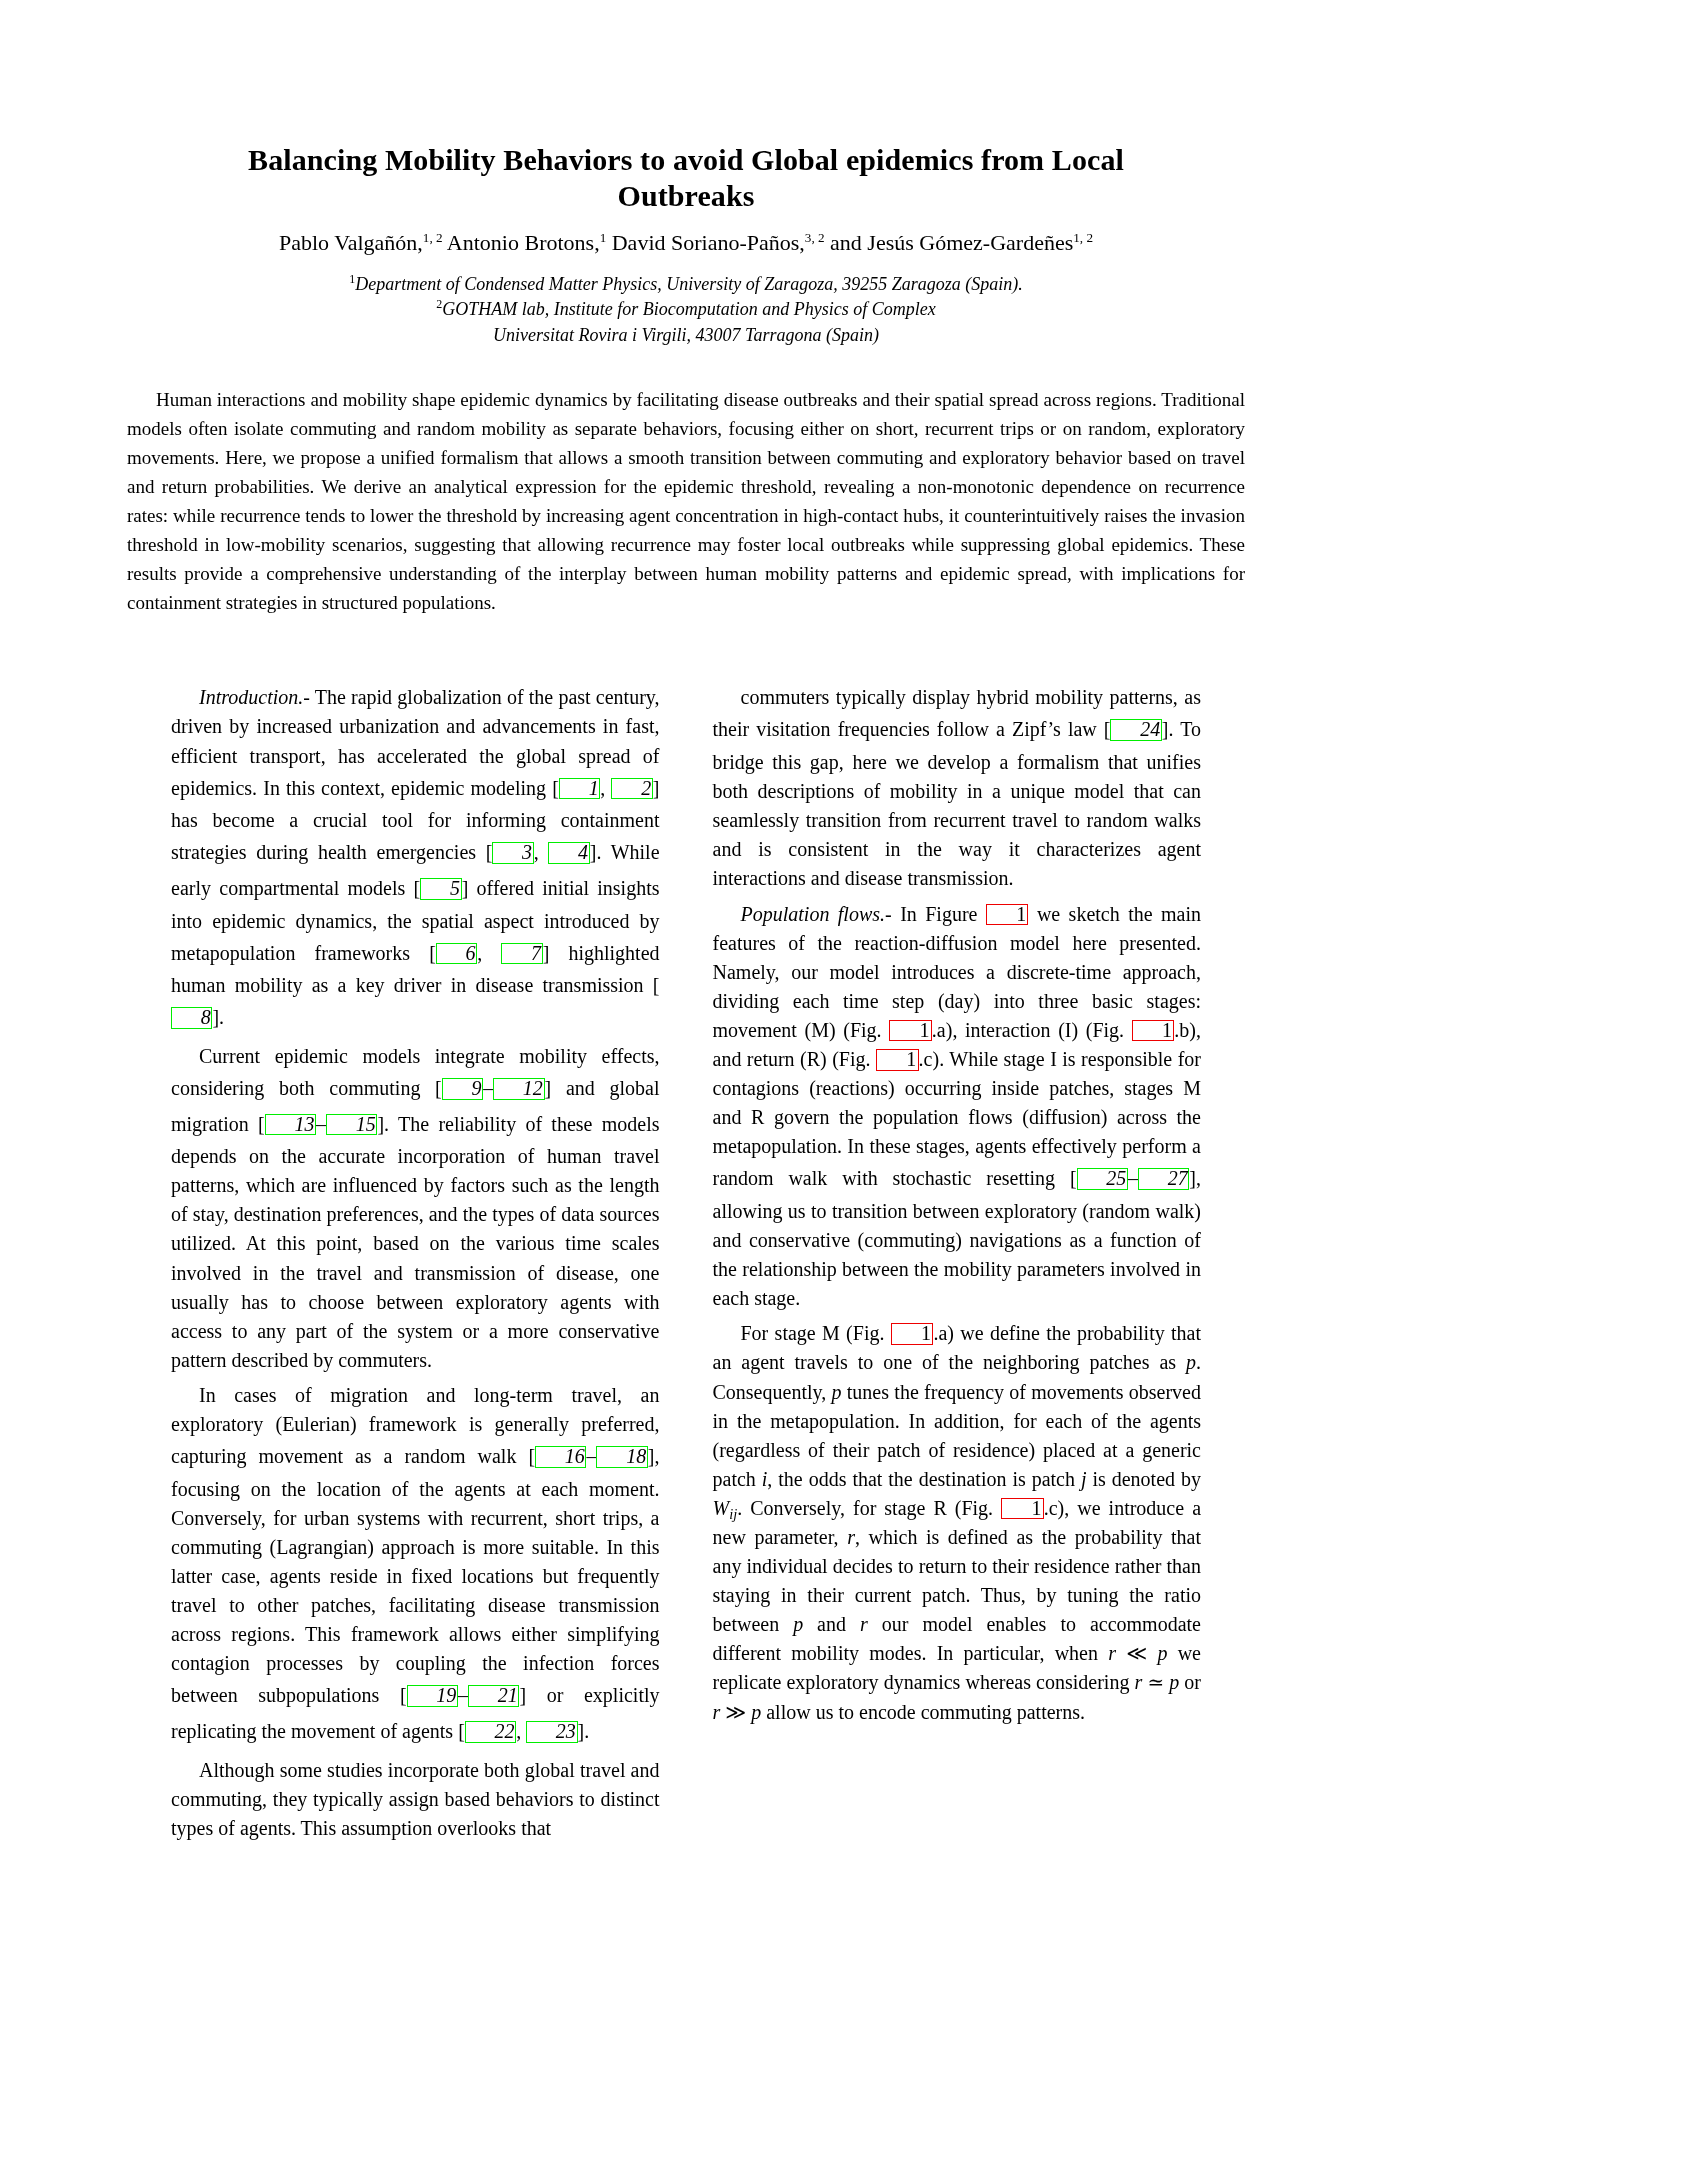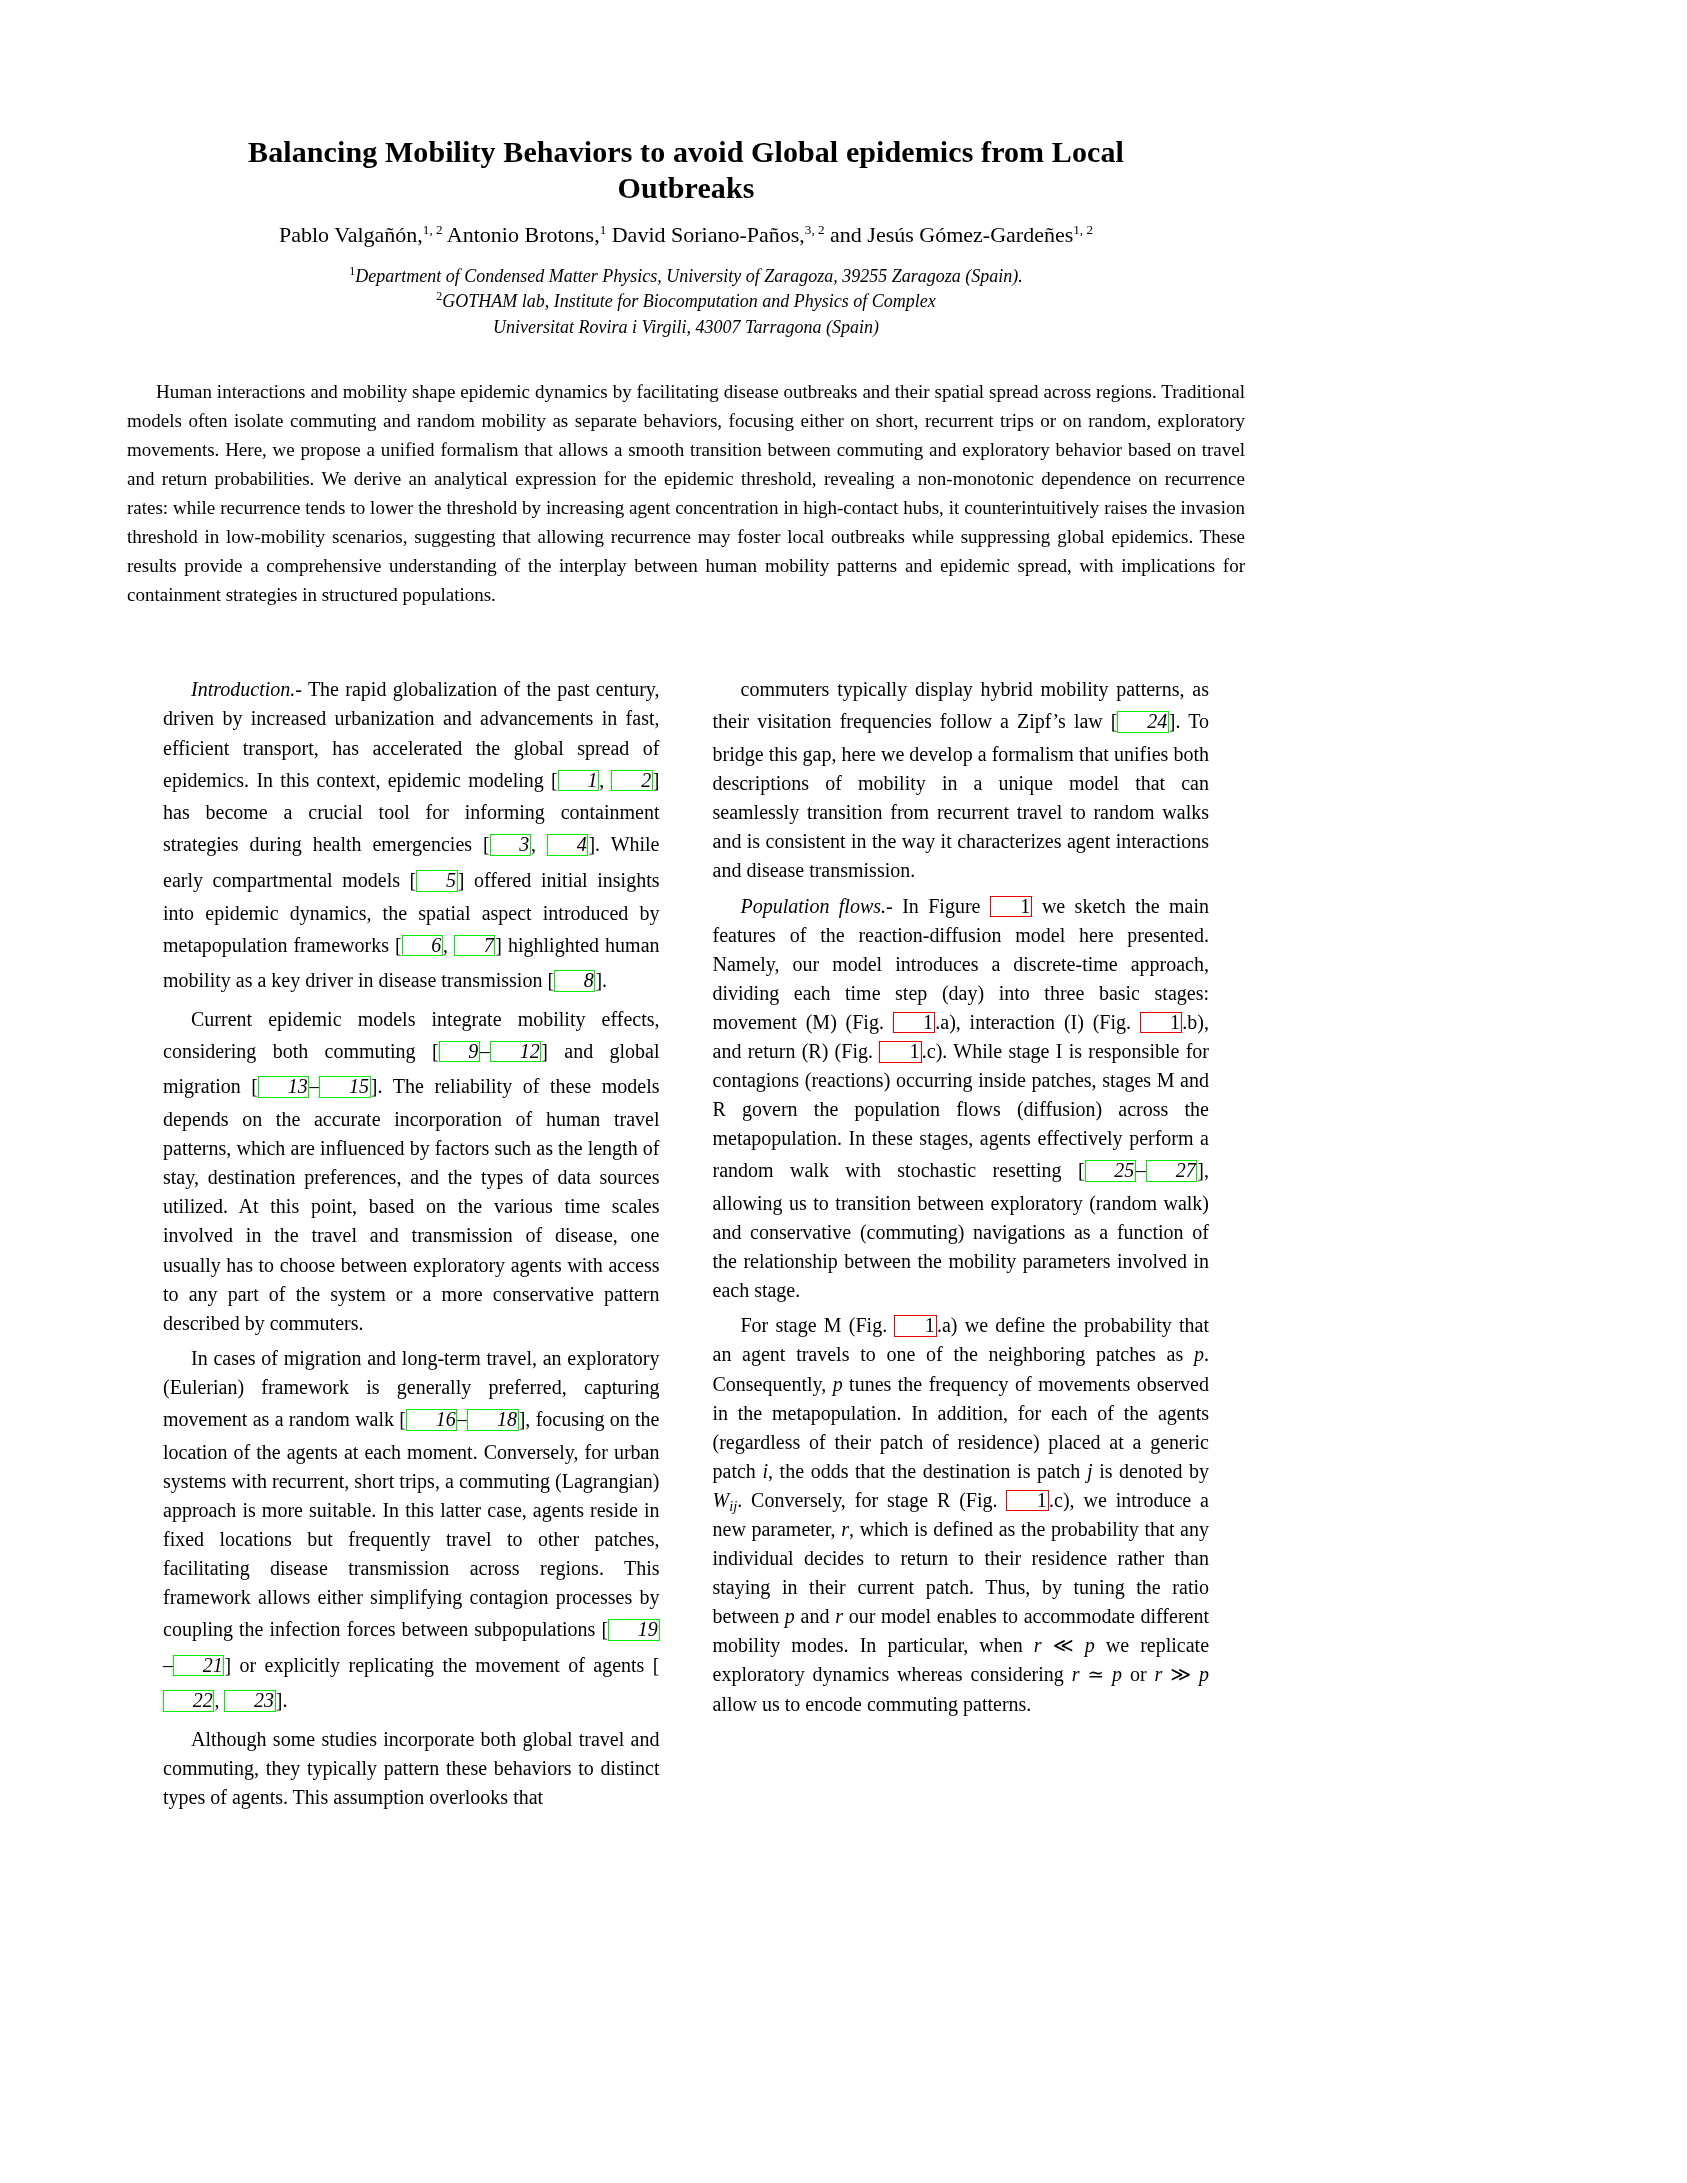--- a/index.html
+++ b/index.html
@@ -12,21 +12,21 @@
     height: 2183px;
     font-family: "Liberation Serif", "DejaVu Serif", serif;
     color: #000000;
     -webkit-font-smoothing: antialiased;
   }
   .page {
     position: relative;
     width: 1372px;
     height: 2183px;
     box-sizing: border-box;
-    padding: 4px;
+    padding: 12px;
   }
 
   
   .title-block {
     padding-top: 130px;
     text-align: center;
   }
   .paper-title {
     font-size: 30px;
     font-weight: bold;
@@ -132,21 +132,21 @@
 
   </div>
 
   <div class="abstract">Human interactions and mobility shape epidemic dynamics by facilitating disease outbreaks and their spatial spread across regions. Traditional models often isolate commuting and random mobility as separate behaviors, focusing either on short, recurrent trips or on random, exploratory movements. Here, we propose a unified formalism that allows a smooth transition between commuting and exploratory behavior based on travel and return probabilities. We derive an analytical expression for the epidemic threshold, revealing a non-monotonic dependence on recurrence rates: while recurrence tends to lower the threshold by increasing agent concentration in high-contact hubs, it counterintuitively raises the invasion threshold in low-mobility scenarios, suggesting that allowing recurrence may foster local outbreaks while suppressing global epidemics. These results provide a comprehensive understanding of the interplay between human mobility patterns and epidemic spread, with implications for containment strategies in structured populations.</div>
 
   <div class="columns">
     <div class="col">
         <p><span class="runin">Introduction.</span>- The rapid globalization of the past century, driven by increased urbanization and advancements in fast, efficient transport, has accelerated the global spread of epidemics. In this context, epidemic modeling [<span class="cite">1</span>, <span class="cite">2</span>] has become a crucial tool for informing containment strategies during health emergencies [<span class="cite">3</span>, <span class="cite">4</span>]. While early compartmental models [<span class="cite">5</span>] offered initial insights into epidemic dynamics, the spatial aspect introduced by metapopulation frameworks [<span class="cite">6</span>, <span class="cite">7</span>] highlighted human mobility as a key driver in disease transmission [<span class="cite">8</span>].</p>
         <p>Current epidemic models integrate mobility effects, considering both commuting [<span class="cite">9</span>–<span class="cite">12</span>] and global migration [<span class="cite">13</span>–<span class="cite">15</span>]. The reliability of these models depends on the accurate incorporation of human travel patterns, which are influenced by factors such as the length of stay, destination preferences, and the types of data sources utilized. At this point, based on the various time scales involved in the travel and transmission of disease, one usually has to choose between exploratory agents with access to any part of the system or a more conservative pattern described by commuters.</p>
         <p>In cases of migration and long-term travel, an exploratory (Eulerian) framework is generally preferred, capturing movement as a random walk [<span class="cite">16</span>–<span class="cite">18</span>], focusing on the location of the agents at each moment. Conversely, for urban systems with recurrent, short trips, a commuting (Lagrangian) approach is more suitable. In this latter case, agents reside in fixed locations but frequently travel to other patches, facilitating disease transmission across regions. This framework allows either simplifying contagion processes by coupling the infection forces between subpopulations [<span class="cite">19</span>–<span class="cite">21</span>] or explicitly replicating the movement of agents [<span class="cite">22</span>, <span class="cite">23</span>].</p>
-        <p>Although some studies incorporate both global travel and commuting, they typically pattern these behaviors to distinct types of agents. This assumption overlooks that</p>
+        <p>Although some studies incorporate both global travel and commuting, they typically assign based behaviors to distinct types of agents. This assumption overlooks that</p>
       </div>
     <div class="col">
         <p>commuters typically display hybrid mobility patterns, as their visitation frequencies follow a Zipf’s law [<span class="cite">24</span>]. To bridge this gap, here we develop a formalism that unifies both descriptions of mobility in a unique model that can seamlessly transition from recurrent travel to random walks and is consistent in the way it characterizes agent interactions and disease transmission.</p>
         <p><span class="runin">Population flows.</span>- In Figure <span class="figref">1</span> we sketch the main features of the reaction-diffusion model here presented. Namely, our model introduces a discrete-time approach, dividing each time step (day) into three basic stages: movement (M) (Fig. <span class="figref">1</span>.a), interaction (I) (Fig. <span class="figref">1</span>.b), and return (R) (Fig. <span class="figref">1</span>.c). While stage I is responsible for contagions (reactions) occurring inside patches, stages M and R govern the population flows (diffusion) across the metapopulation. In these stages, agents effectively perform a random walk with stochastic resetting [<span class="cite">25</span>–<span class="cite">27</span>], allowing us to transition between exploratory (random walk) and conservative (commuting) navigations as a function of the relationship between the mobility parameters involved in each stage.</p>
         <p>For stage M (Fig. <span class="figref">1</span>.a) we define the probability that an agent travels to one of the neighboring patches as <span class="mathit">p</span>. Consequently, <span class="mathit">p</span> tunes the frequency of movements observed in the metapopulation. In addition, for each of the agents (regardless of their patch of residence) placed at a generic patch <span class="mathit">i</span>, the odds that the destination is patch <span class="mathit">j</span> is denoted by <span class="mathit">W<sub>ij</sub></span>. Conversely, for stage R (Fig. <span class="figref">1</span>.c), we introduce a new parameter, <span class="mathit">r</span>, which is defined as the probability that any individual decides to return to their residence rather than staying in their current patch. Thus, by tuning the ratio between <span class="mathit">p</span> and <span class="mathit">r</span> our model enables to accommodate different mobility modes. In particular, when <span class="mathit">r</span> ≪ <span class="mathit">p</span> we replicate exploratory dynamics whereas considering <span class="mathit">r</span> ≃ <span class="mathit">p</span> or <span class="mathit">r</span> ≫ <span class="mathit">p</span> allow us to encode commuting patterns.</p>
       </div>
   </div>
 
 </div>
 

